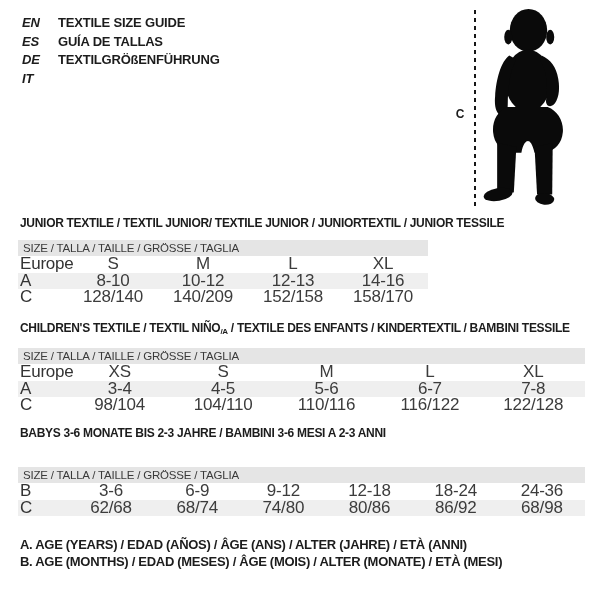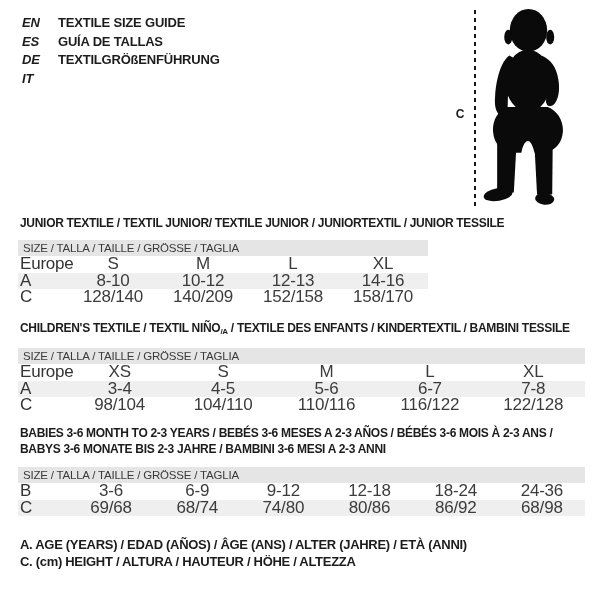--- a/index.html
+++ b/index.html
@@ -166,21 +166,20 @@
       <td>104/110</td>
       <td>110/116</td>
       <td>116/122</td>
       <td>122/128</td>
     </tr>
   </tbody>
     </table>
 </div>
 
 <div class="abs sec-title" style="left:20px;top:425px;">
-  <div>BABIES 3-6 MONTH TO 2-3 YEARS / BEBÉS 3-6 MESES A 2-3 AÑOS / BÉBÉS 3-6 MOIS À 2-3 ANS /</div>
   <div>BABYS 3-6 MONATE BIS 2-3 JAHRE / BAMBINI 3-6 MESI A 2-3 ANNI</div>
 </div>
 <div class="abs tblwrap" style="top:467px;width:567px;">
   <div class="size-bar">SIZE / TALLA / TAILLE / GRÖSSE / TAGLIA</div>
   <table class="grid">
     <colgroup>
         <col style="width:50px">
         <col>
         <col>
         <col>
@@ -193,27 +192,27 @@
       <td class="lbl">B</td>
       <td>3-6</td>
       <td>6-9</td>
       <td>9-12</td>
       <td>12-18</td>
       <td>18-24</td>
       <td>24-36</td>
     </tr>
     <tr class="shaded">
       <td class="lbl">C</td>
-      <td>69/68</td>
+      <td>62/68</td>
       <td>68/74</td>
       <td>74/80</td>
       <td>80/86</td>
       <td>86/92</td>
       <td>68/98</td>
     </tr>
   </tbody>
     </table>
 </div>
 
 <div class="abs footnotes">
   <div class="fn">A. AGE (YEARS) / EDAD (AÑOS) / ÂGE (ANS) / ALTER (JAHRE) / ETÀ (ANNI)</div>
-  <div class="fn">C. (cm) HEIGHT / ALTURA / HAUTEUR / HÖHE / ALTEZZA</div>
+  <div class="fn">B. AGE (MONTHS) / EDAD (MESES) / ÂGE (MOIS) / ALTER (MONATE) / ETÀ (MESI)</div>
 </div>
 
 </body></html>

